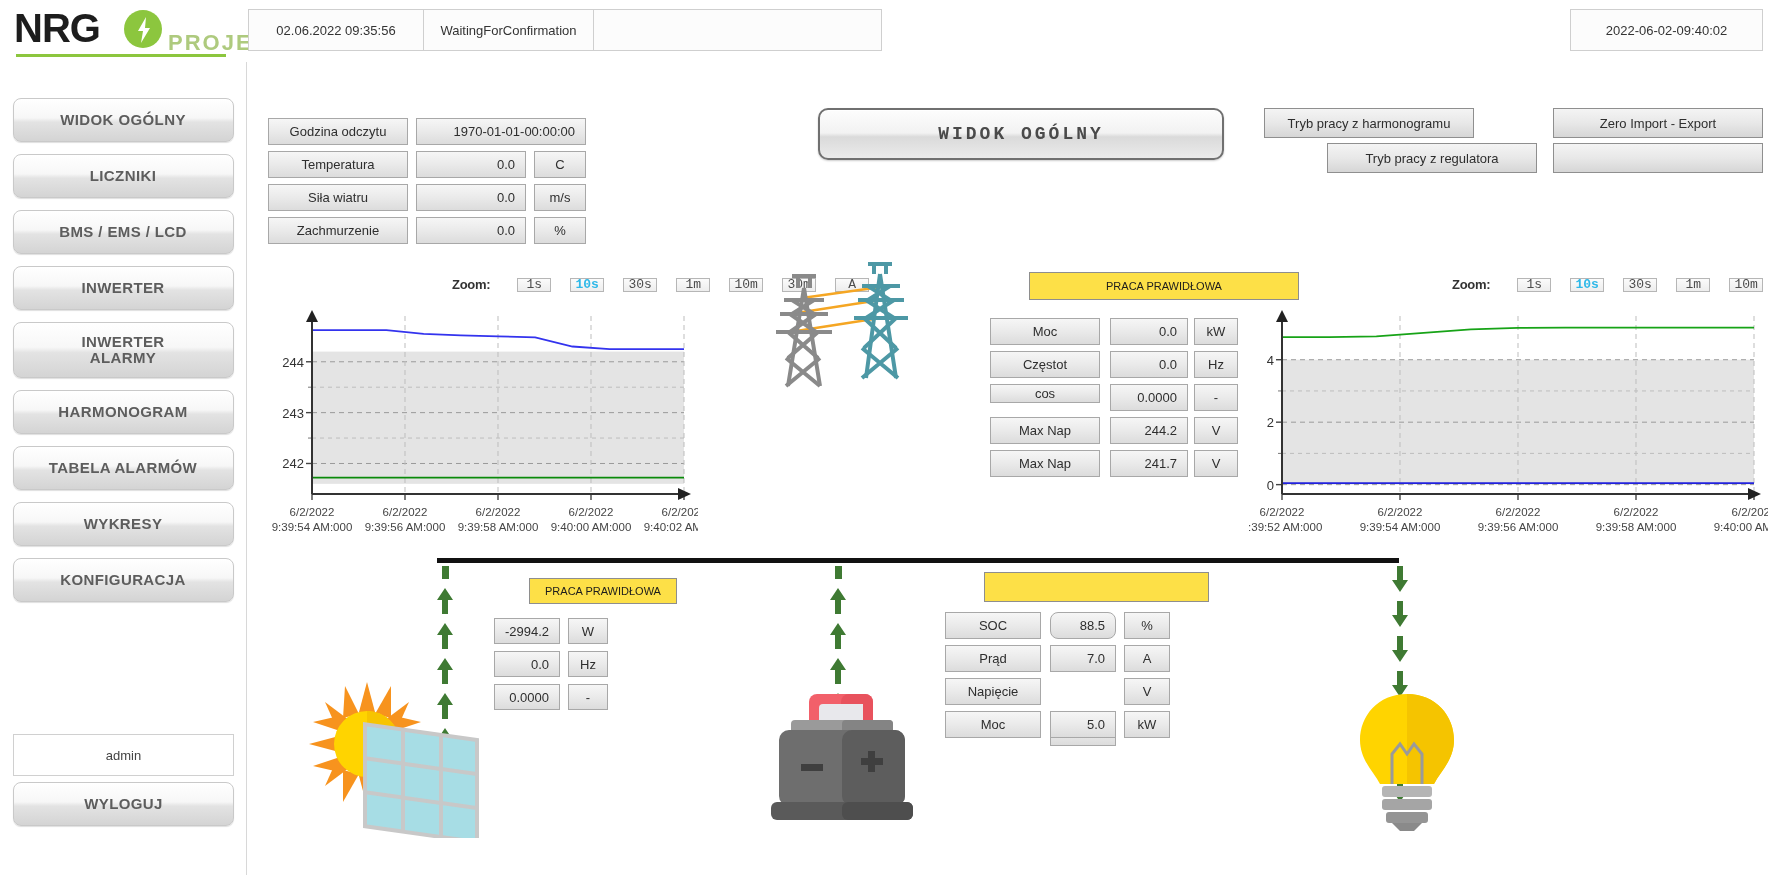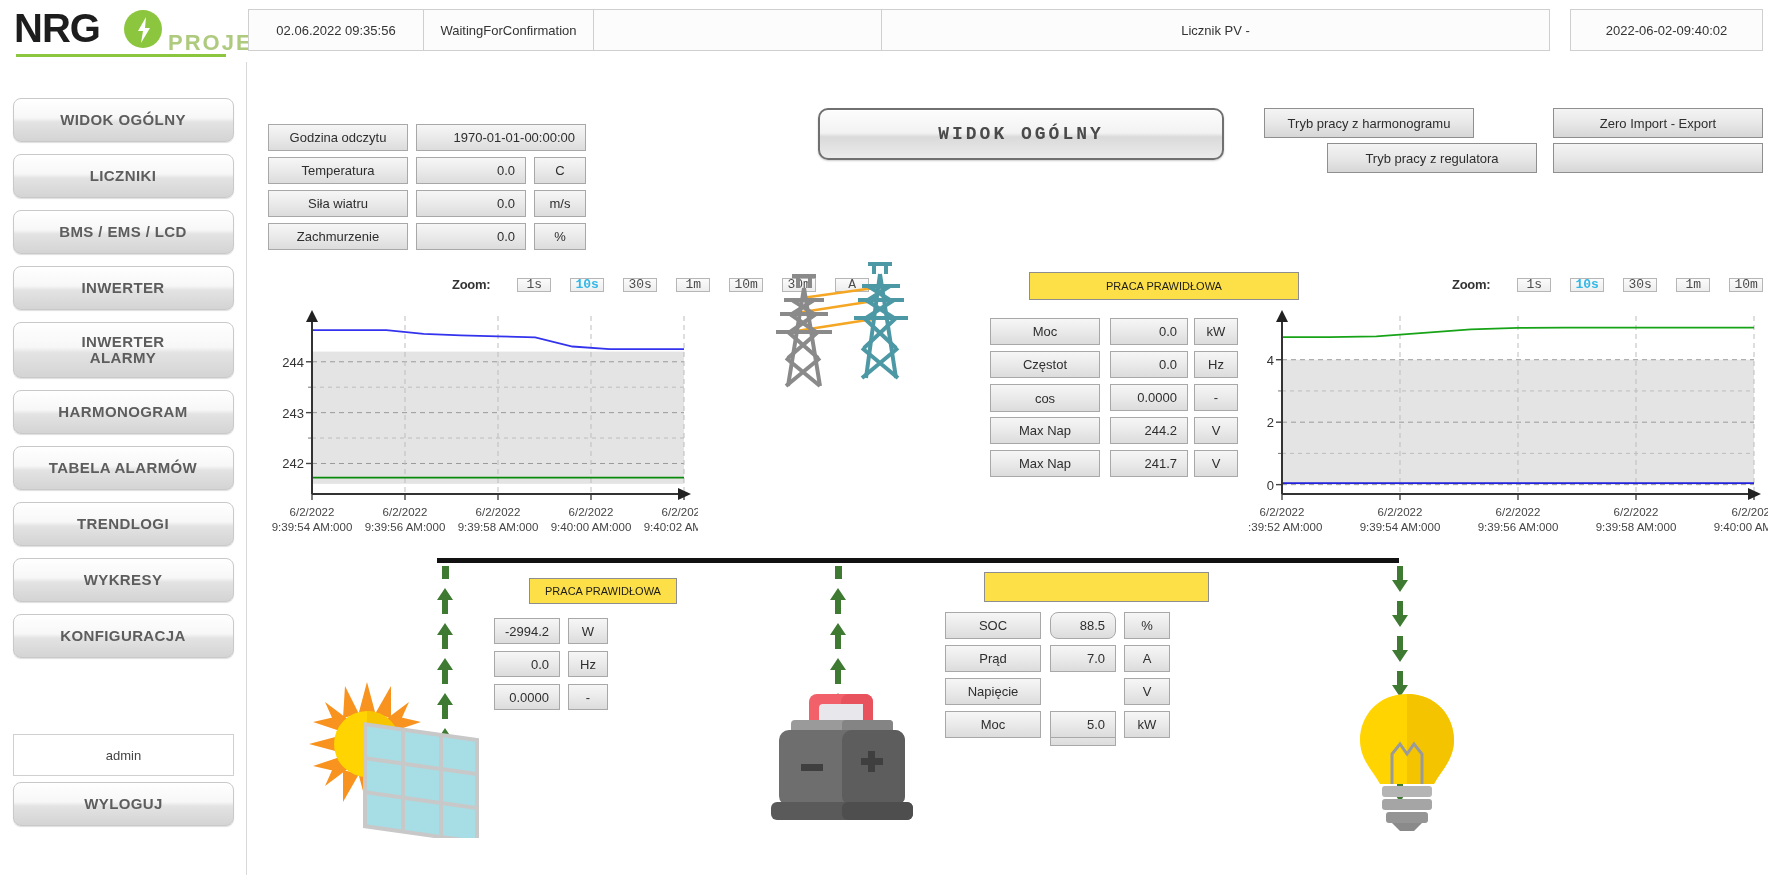--- a/index.html
+++ b/index.html
@@ -58,21 +58,21 @@
     background: linear-gradient(180deg,#f6f6f6 0%, #eaeaea 50%, #dcdcdc 100%);
     display:flex; align-items:center;
     font-size: 13px; color:#2e2e2e;
     position:absolute;
   }
   .fbox.lbl { justify-content:center; }
   .fbox.val { justify-content:flex-end; padding-right: 10px; }
   .fbox.unit { justify-content:center; }
 
   
-  .weather { position:absolute; left: 268px; top: 124px; width: 320px; height: 125px; }
+  .weather { position:absolute; left: 268px; top: 118px; width: 320px; height: 125px; }
   .weather .fbox { height: 27px; }
 
   
   .viewtitle {
     position:absolute; left: 818px; top: 108px; width: 406px; height: 52px;
     border: 2px solid #707070; border-radius: 10px;
     background: linear-gradient(180deg,#fdfdfd 0%,#f2f2f2 48%,#dadada 56%,#ebebeb 100%);
     box-shadow: inset 0 1px 0 #fff, 0 1px 2px rgba(0,0,0,.2);
     display:flex; align-items:center; justify-content:center;
     font-family:"Liberation Mono", monospace;
@@ -133,39 +133,37 @@
           <path d="M10 1 L2 15 L7 15 L5 27 L14 12 L9 12 Z" fill="#ffffff"></path>
         </svg>
     </span>
     <span class="logo-project">PROJECT</span>
     <span class="logo-underline"></span>
   </div>
 
   <div class="topcell" id="tc-date">02.06.2022 09:35:56</div>
   <div class="topcell" id="tc-status">WaitingForConfirmation</div>
   <div class="topcell" id="tc-blank"></div>
-  <div class="topcell" id="tc-title">Licznik PV -</div>
   <div class="topcell" id="tc-stamp">2022-06-02-09:40:02</div>
 </div>
 
 <div class="sidebar">
   <div class="sidebar-top">
     <div class="btn3d">WIDOK OGÓLNY</div>
     <div class="btn3d">LICZNIKI</div>
     <div class="btn3d">BMS / EMS / LCD</div>
     <div class="btn3d">INWERTER</div>
     <div class="btn3d tall">
       <span style="display:block">
         <span>INWERTER</span><br>
         <span>ALARMY</span>
       </span>
     </div>
     <div class="btn3d">HARMONOGRAM</div>
     <div class="btn3d">TABELA ALARMÓW</div>
-    <div class="btn3d">TRENDLOGI</div>
     <div class="btn3d">WYKRESY</div>
     <div class="btn3d">KONFIGURACJA</div>
   </div>
 
   <div class="userbox">admin</div>
   <div class="logoutwrap">
     <div class="btn3d" style="margin-bottom:0">WYLOGUJ</div>
   </div>
 </div>
 
@@ -276,21 +274,21 @@
 
 <div>
   <div class="fbox lbl" style="left:990px;top:318px;width:110px;height:27px;">Moc</div>
   <div class="fbox val" style="left:1110px;top:318px;width:78px;height:27px;">0.0</div>
   <div class="fbox unit" style="left:1194px;top:318px;width:44px;height:27px;">kW</div>
 
   <div class="fbox lbl" style="left:990px;top:351px;width:110px;height:27px;">Częstot</div>
   <div class="fbox val" style="left:1110px;top:351px;width:78px;height:27px;">0.0</div>
   <div class="fbox unit" style="left:1194px;top:351px;width:44px;height:27px;">Hz</div>
 
-  <div class="fbox lbl" style="left:990px;top:384px;width:110px;height:28px;">cos</div>
+  <div class="fbox lbl" style="left:990px;top:384px;width:110px;height:19px;">cos</div>
   <div class="fbox val" style="left:1110px;top:384px;width:78px;height:27px;">0.0000</div>
   <div class="fbox unit" style="left:1194px;top:384px;width:44px;height:27px;">-</div>
 
   <div class="fbox lbl" style="left:990px;top:417px;width:110px;height:27px;">Max Nap</div>
   <div class="fbox val" style="left:1110px;top:417px;width:78px;height:27px;">244.2</div>
   <div class="fbox unit" style="left:1194px;top:417px;width:44px;height:27px;">V</div>
 
   <div class="fbox lbl" style="left:990px;top:450px;width:110px;height:27px;">Max Nap</div>
   <div class="fbox val" style="left:1110px;top:450px;width:78px;height:27px;">241.7</div>
   <div class="fbox unit" style="left:1194px;top:450px;width:44px;height:27px;">V</div>

